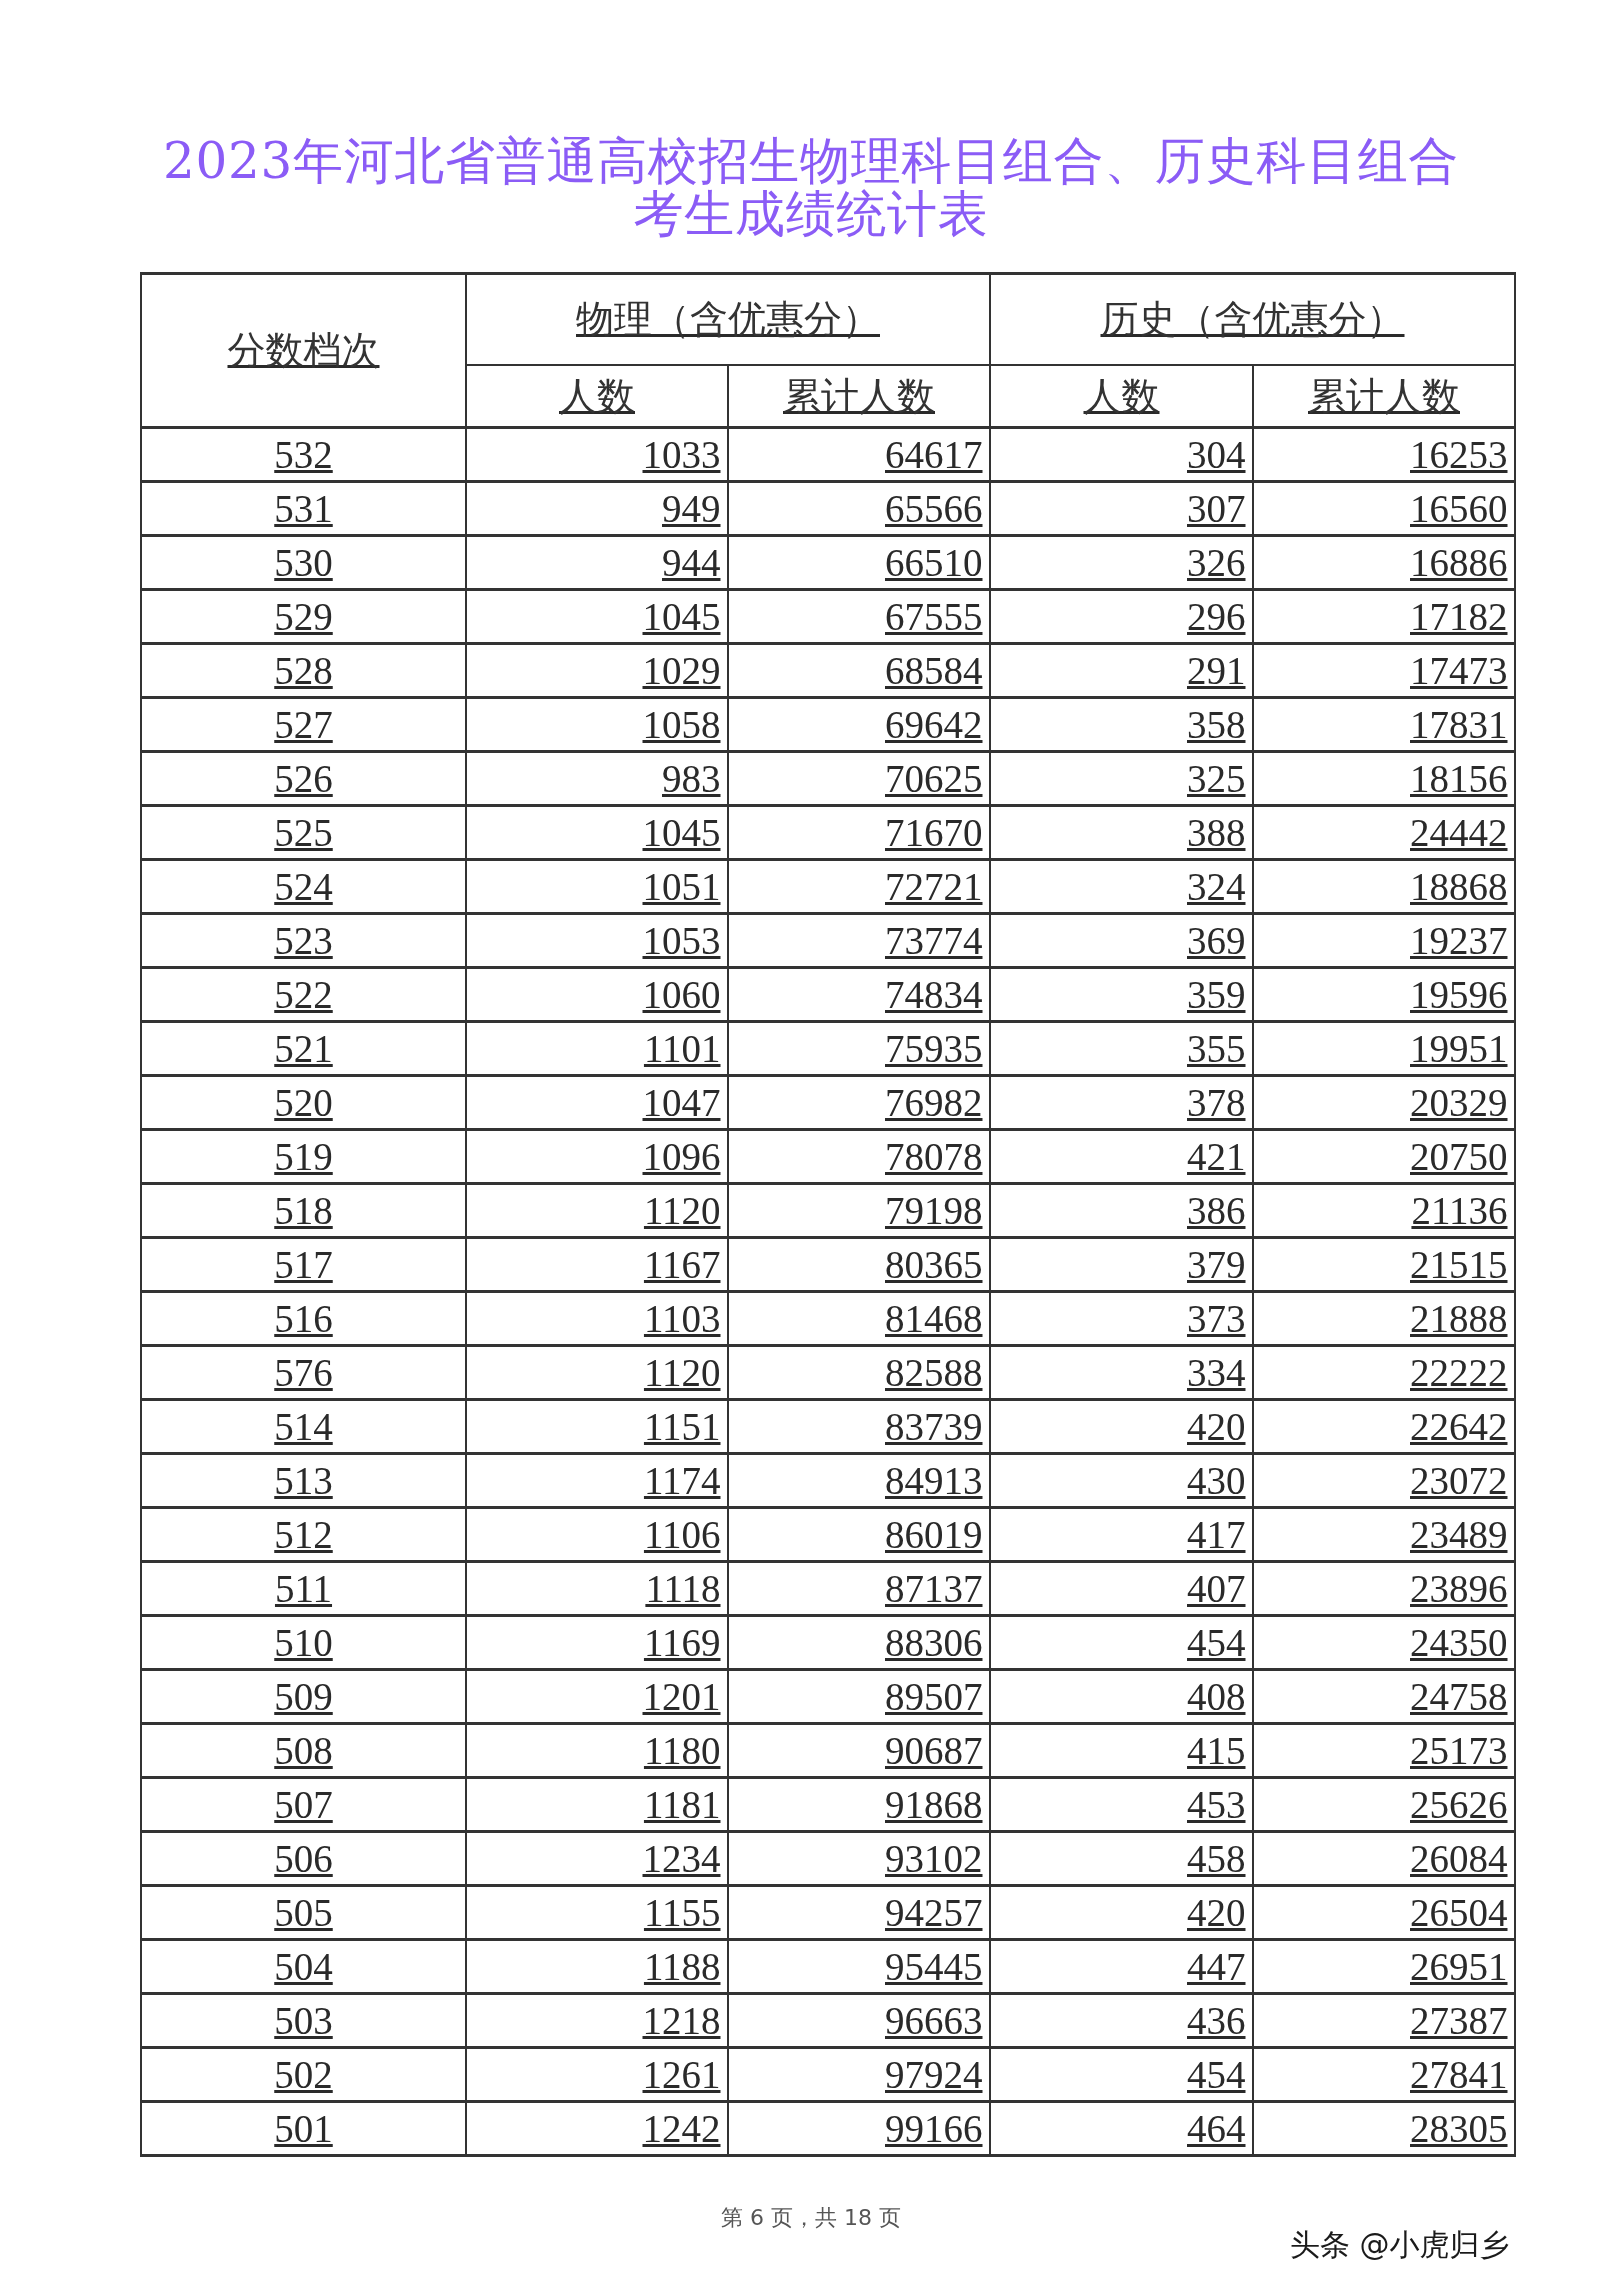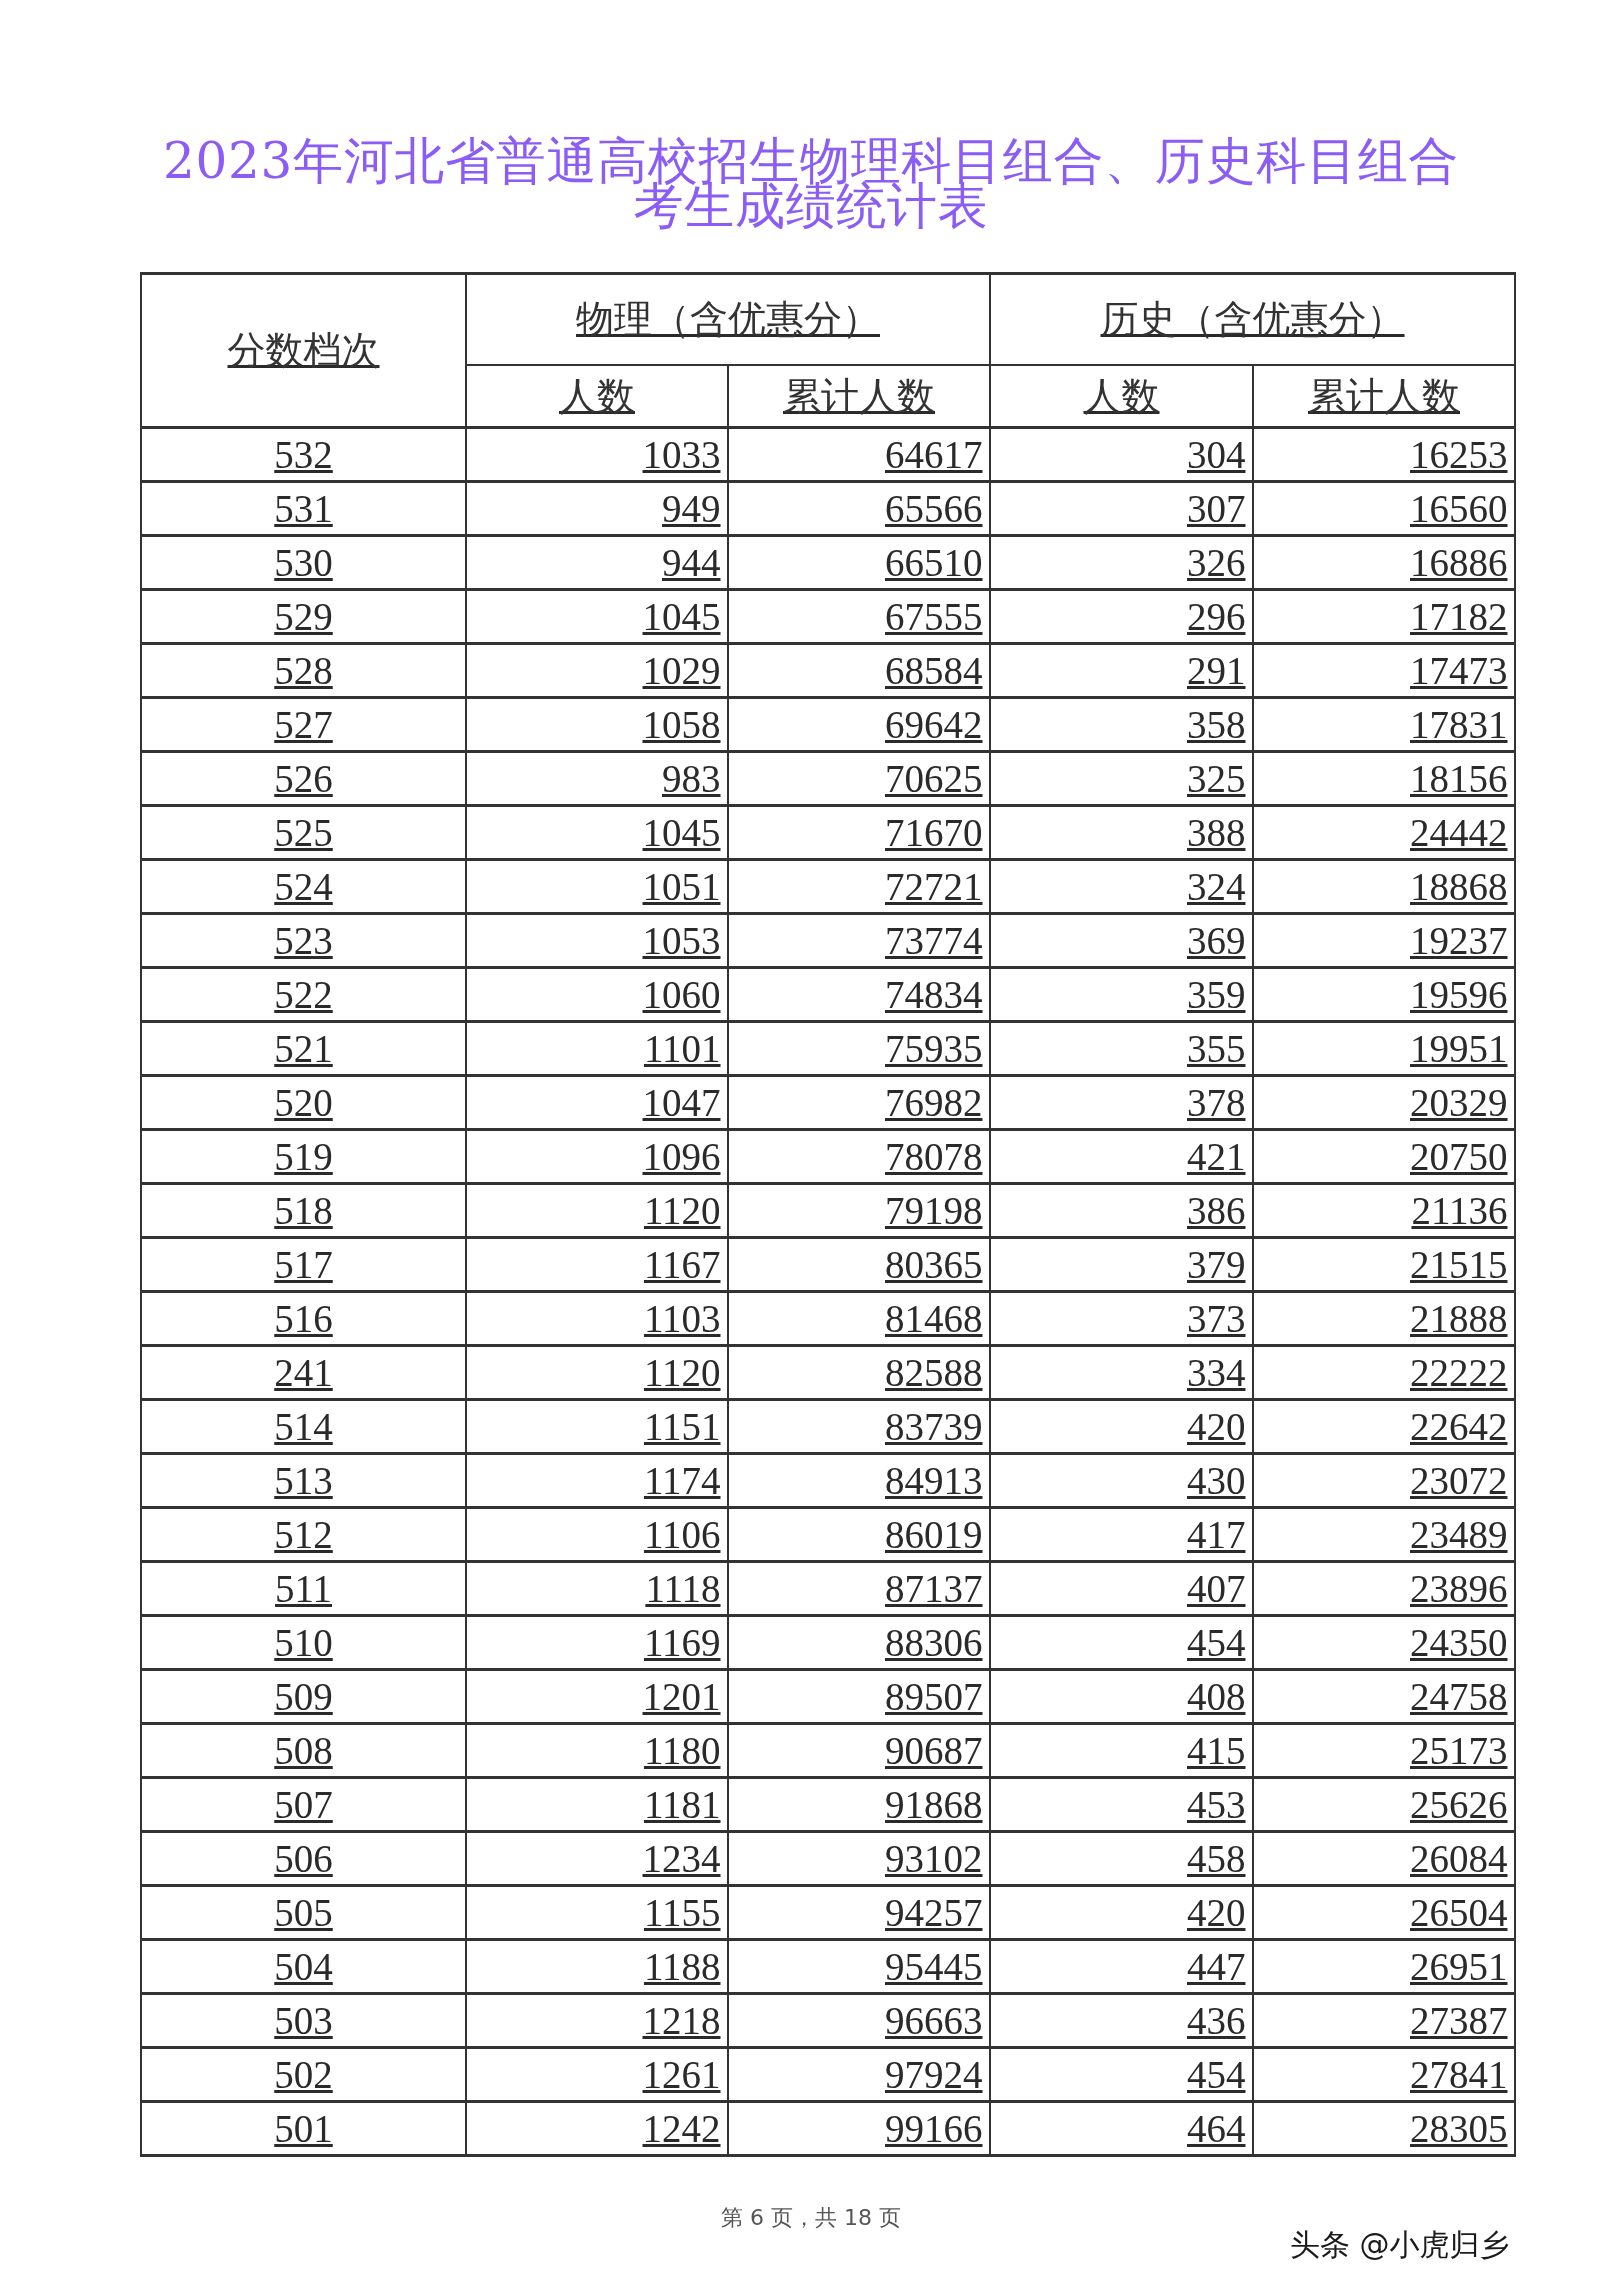--- a/index.html
+++ b/index.html
@@ -1,21 +1,21 @@
 <!DOCTYPE html>
 <html style="font-size:10.5px"><head>
 <meta charset="utf-8">
 <style>
   html, body { margin:0; padding:0; background:#ffffff; }
   body { width:1622px; height:2295px; position:relative; overflow:hidden;
          font-family:"Liberation Serif","DejaVu Serif",serif; color:#2a2a2a; }
   .title { position:absolute; left:0; width:1622px; text-align:center;
            font-family:"DejaVu Serif","Liberation Serif",serif; font-size:50px; color:#8b5cf6; letter-spacing:0.7px; }
   #title1 { top:128px; }
-  #title2 { top:173px; }
+  #title2 { top:181px; }
   table.stats { position:absolute; left:140px; top:272px; width:1374px;
                 border-collapse:collapse; table-layout:fixed;text-decoration:underline; }
   table.stats td, table.stats th { border:2px solid #333; padding:0; font-weight:normal; }
   table.stats th { font-family:"DejaVu Sans","Liberation Sans",sans-serif; font-size:38px; color:#333; text-align:center; }
   tr.h1 th { height:89px; }
   tr.h2 th { height:60px; }
   tr.h1 { border-top:3.3px solid #333; }
   tr.h2 { border-bottom:3.9px solid #333; }
   table.stats td { height:51px; font-size:39px; color:#2a2a2a; line-height:51px; }
   table.stats tbody tr { border-top:3.9px solid #333; }
@@ -169,21 +169,21 @@
         <td class="num">21515</td>
       </tr>
       <tr>
         <td class="score">516</td>
         <td class="num">1103</td>
         <td class="num">81468</td>
         <td class="num">373</td>
         <td class="num">21888</td>
       </tr>
       <tr>
-        <td class="score">241</td>
+        <td class="score">576</td>
         <td class="num">1120</td>
         <td class="num">82588</td>
         <td class="num">334</td>
         <td class="num">22222</td>
       </tr>
       <tr>
         <td class="score">514</td>
         <td class="num">1151</td>
         <td class="num">83739</td>
         <td class="num">420</td>

